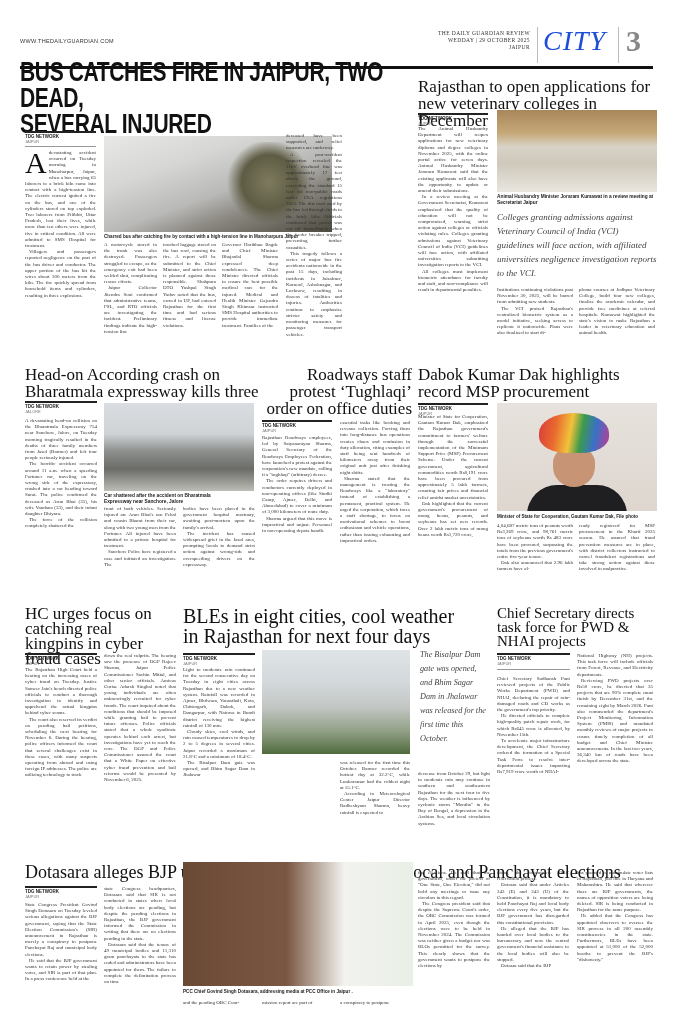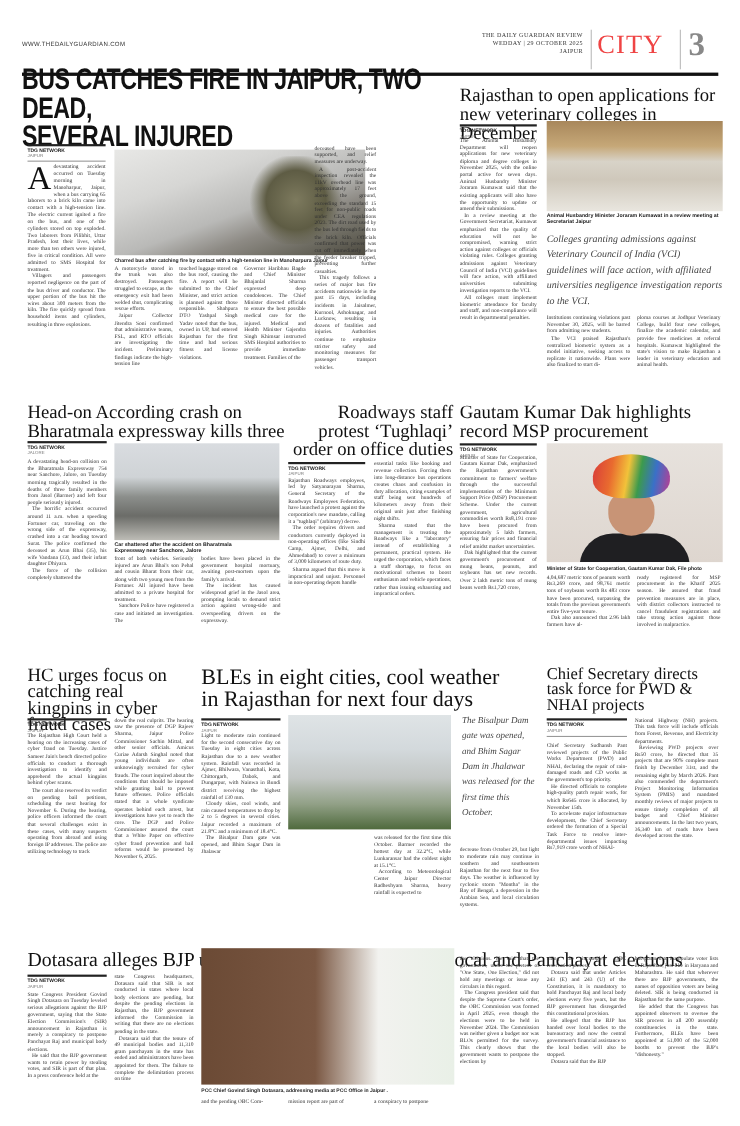--- a/index.html
+++ b/index.html
@@ -5,21 +5,21 @@
   * { box-sizing: border-box; margin: 0; padding: 0; }
   html, body { width: 673px; height: 1024px; background: #fff; overflow: hidden; }
   body { font-family: "Liberation Serif", serif; color: #222; position: relative; }
 
   .abs { position: absolute; }
 
   
   .site-url { left: 20px; top: 38px; font-family: "Liberation Sans", sans-serif; font-size: 5.5px; letter-spacing: 0.3px; color: #333; }
   .mast-meta { left: 340px; top: 30px; width: 190px; text-align: right; font-family: "Liberation Serif", serif; font-size: 5.5px; line-height: 7px; letter-spacing: 0.4px; color: #333; text-transform: uppercase; }
   .mast-sep1 { left: 537px; top: 27px; width: 1px; height: 36px; background: #bbb; }
-  .mast-city { left: 543px; top: 26px; font-family: "Liberation Serif", serif; font-size: 24px; line-height: 30px; color: #ef4444; letter-spacing: 1px; }
+  .mast-city { left: 543px; top: 26px; font-family: "Liberation Serif", serif; font-size: 28px; line-height: 30px; color: #1d4ed8; letter-spacing: 1px; font-style: italic; }
   .mast-sep2 { left: 618px; top: 27px; width: 1px; height: 36px; background: #bbb; }
   .mast-page { left: 626px; top: 26px; font-family: "Liberation Serif", serif; font-size: 30px; line-height: 30px; color: #888; font-weight: bold; }
   .mast-rule { left: 20px; top: 66px; width: 633px; height: 3px; background: #111; }
 
   
   .hl-condensed { font-family: "Liberation Sans", sans-serif; font-weight: bold; color: #111; letter-spacing: -0.5px; transform-origin: left top; }
   .hl-serif { font-family: "Liberation Serif", serif; color: #111; line-height: 1.0; }
 
   .byline { font-family: "Liberation Sans", sans-serif; }
   .byline .org { font-size: 4.5px; font-weight: bold; color: #222; display:block; }
@@ -152,21 +152,21 @@
 <div class="abs col" style="left:262px; top:435px; width:70px;">
   <p>Rajasthan Roadways employees, led by Satyanarayan Sharma, General Secretary of the Roadways Employees Federation, have launched a protest against the corporation's new mandate, calling it a "tughlaqi" (arbitrary) decree.</p>
   <p>The order requires drivers and conductors currently deployed in non-operating offices (like Sindhi Camp, Ajmer, Delhi, and Ahmedabad) to cover a minimum of 3,000 kilometers of route duty.</p>
   <p>Sharma argued that this move is impractical and unjust. Personnel in non-operating depots handle</p>
 </div>
 <div class="abs col" style="left:340px; top:420px; width:70px;">
   <p>essential tasks like booking and revenue collection. Forcing them into long-distance bus operations creates chaos and confusion in duty allocation, citing examples of staff being sent hundreds of kilometers away from their original unit just after finishing night shifts.</p>
   <p>Sharma stated that the management is treating the Roadways like a "laboratory" instead of establishing a permanent, practical system. He urged the corporation, which faces a staff shortage, to focus on motivational schemes to boost enthusiasm and vehicle operations, rather than issuing exhausting and impractical orders.</p>
 </div>
 
-<div class="abs hl-serif" style="left:418px; top:366px; width:240px; font-size:17px; line-height:17px;">Gautam Kumar Dak highlights record MSP procurement</div>
+<div class="abs hl-serif" style="left:418px; top:366px; width:240px; font-size:17px; line-height:17px;">Dabok Kumar Dak highlights record MSP procurement</div>
 <div class="abs byline" style="left:418px; top:403px; width:70px;">
   <div class="byline-rule" style="margin-bottom:1px;"></div>
   <span class="org">TDG NETWORK</span>
   <span class="loc">JAIPUR</span>
 </div>
 <div class="abs col" style="left:418px; top:414px; width:70px;">
   <p>Minister of State for Cooperation, Gautam Kumar Dak, emphasized the Rajasthan government's commitment to farmers' welfare through the successful implementation of the Minimum Support Price (MSP) Procurement Scheme. Under the current government, agricultural commodities worth Rs8,191 crore have been procured from approximately 5 lakh farmers, ensuring fair prices and financial relief amidst market uncertainties.</p>
   <p>Dak highlighted that the current government's procurement of mung beans, peanuts, and soybeans has set new records. Over 2 lakh metric tons of mung beans worth Rs1,720 crore,</p>
 </div>
 <div class="abs photo ph-dak" style="left:497px; top:403px; width:160px; height:108px; position:absolute; z-index:0;">

